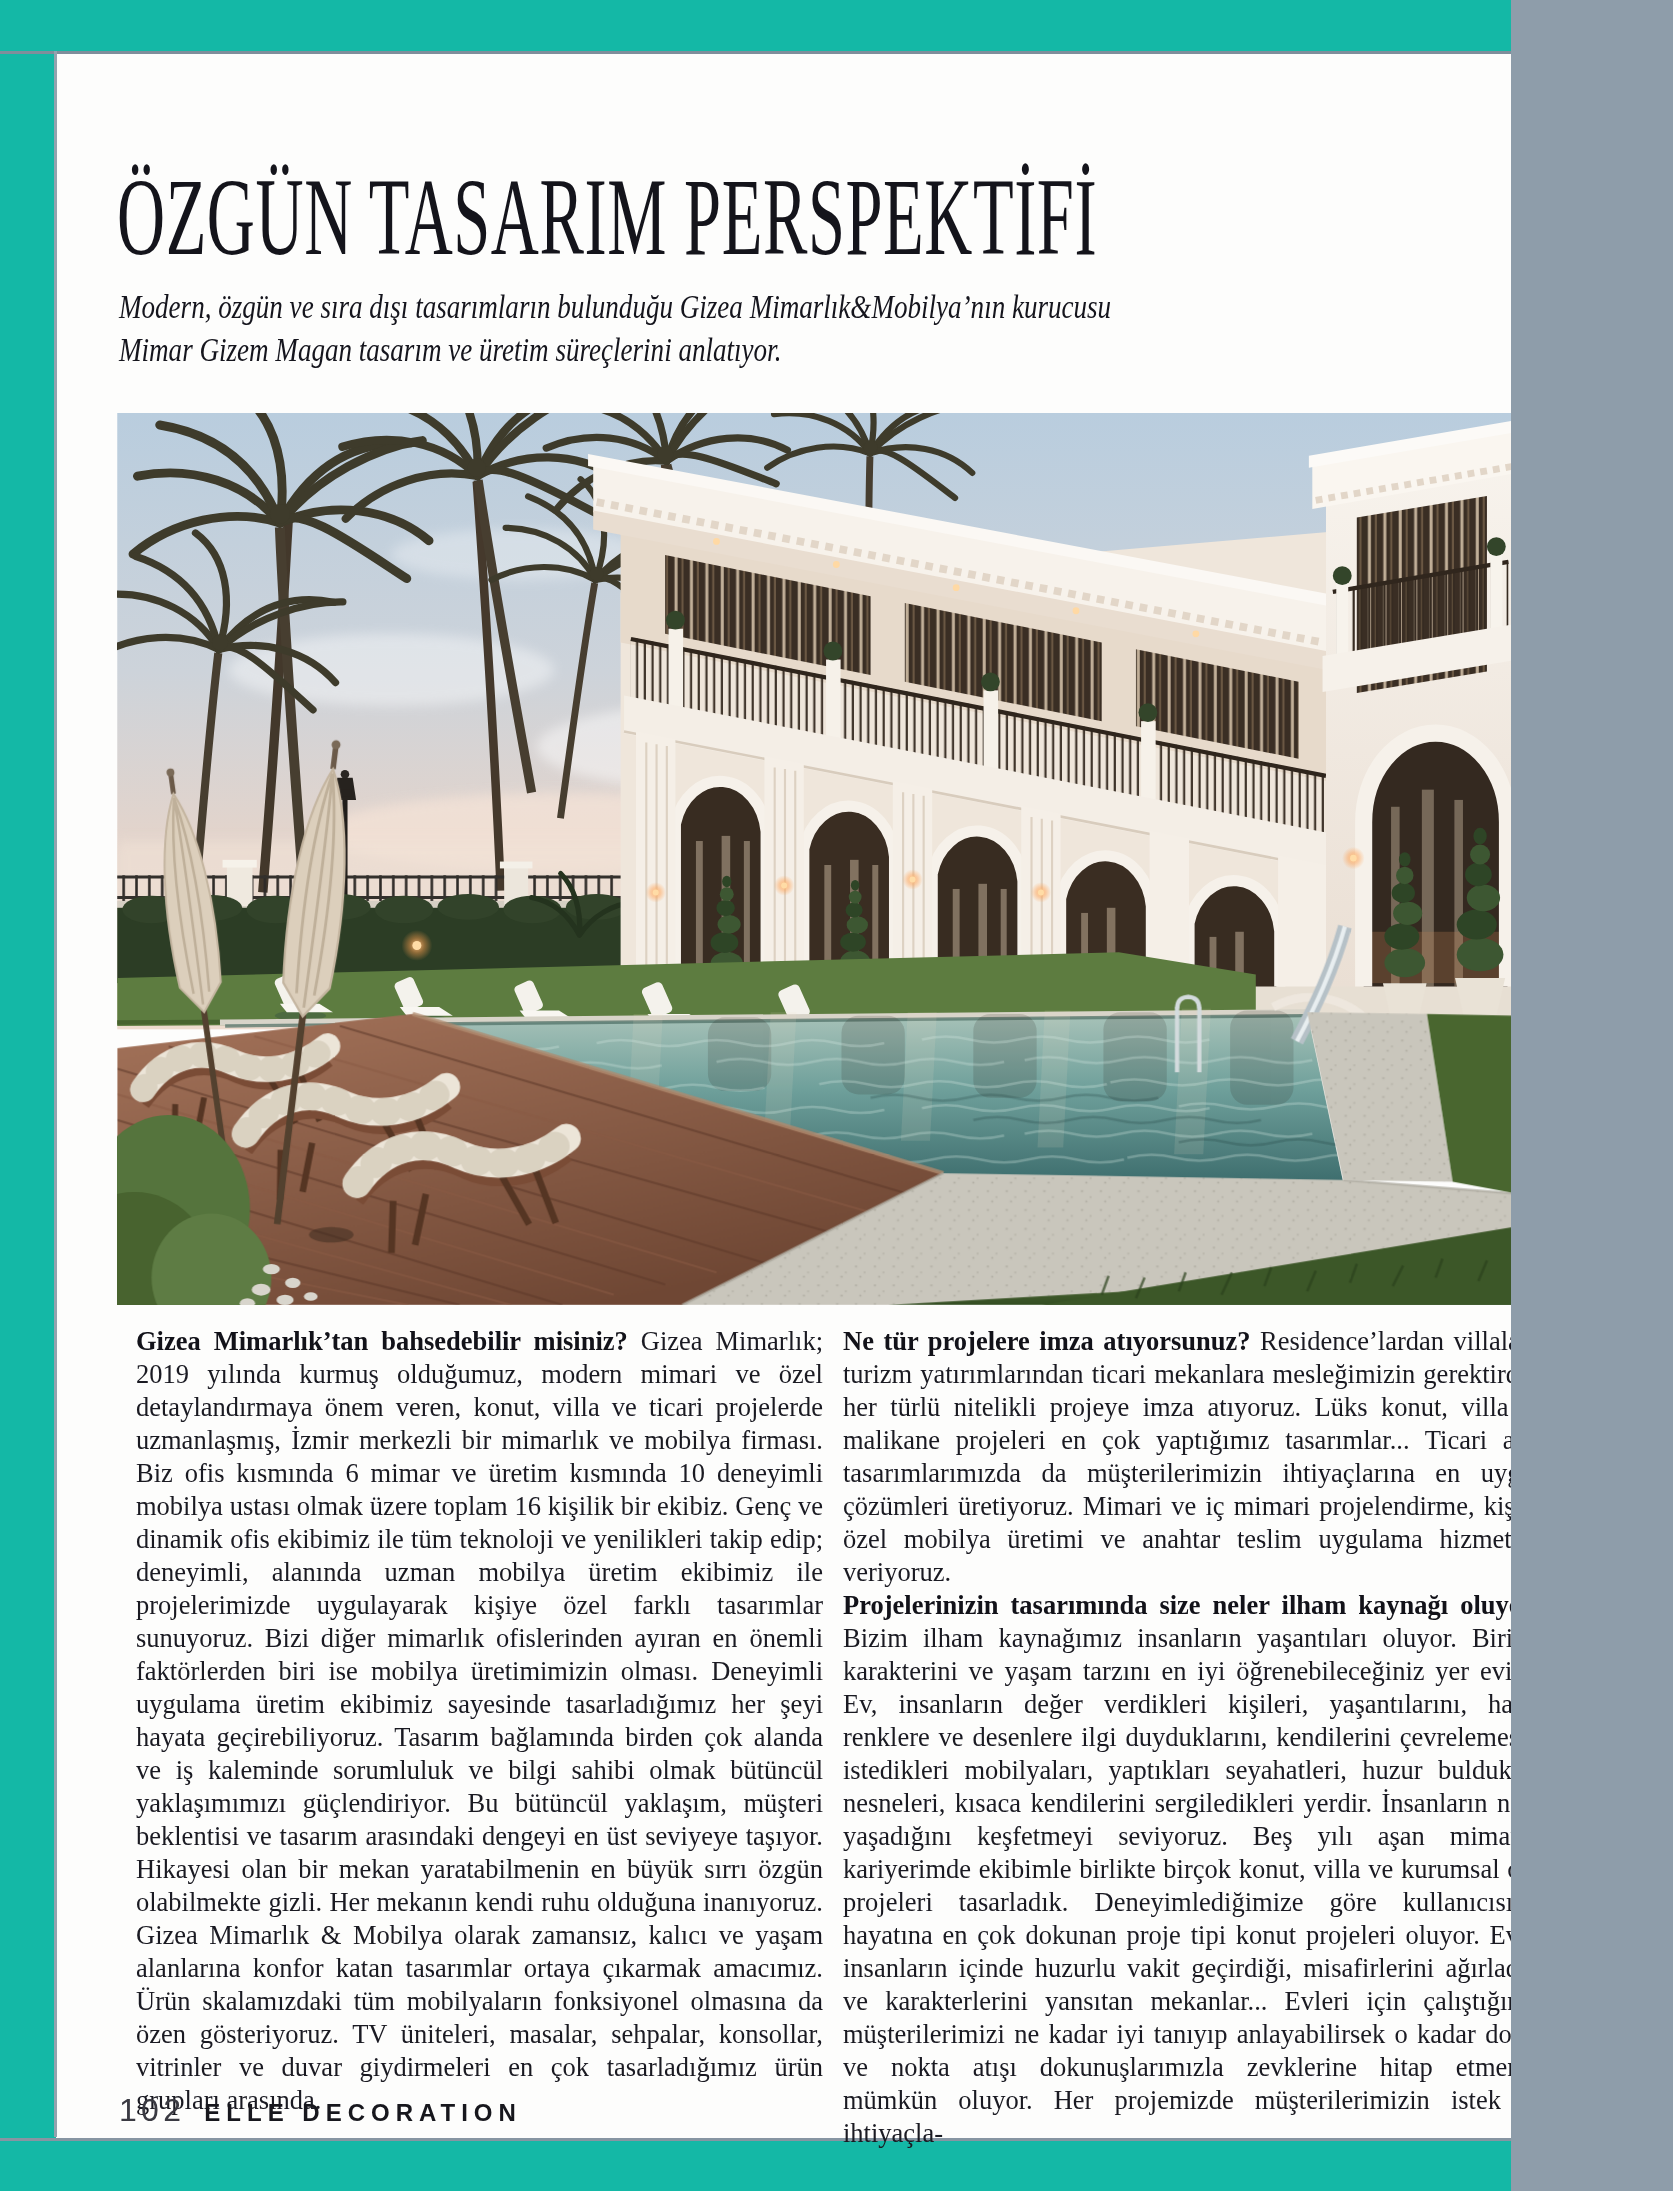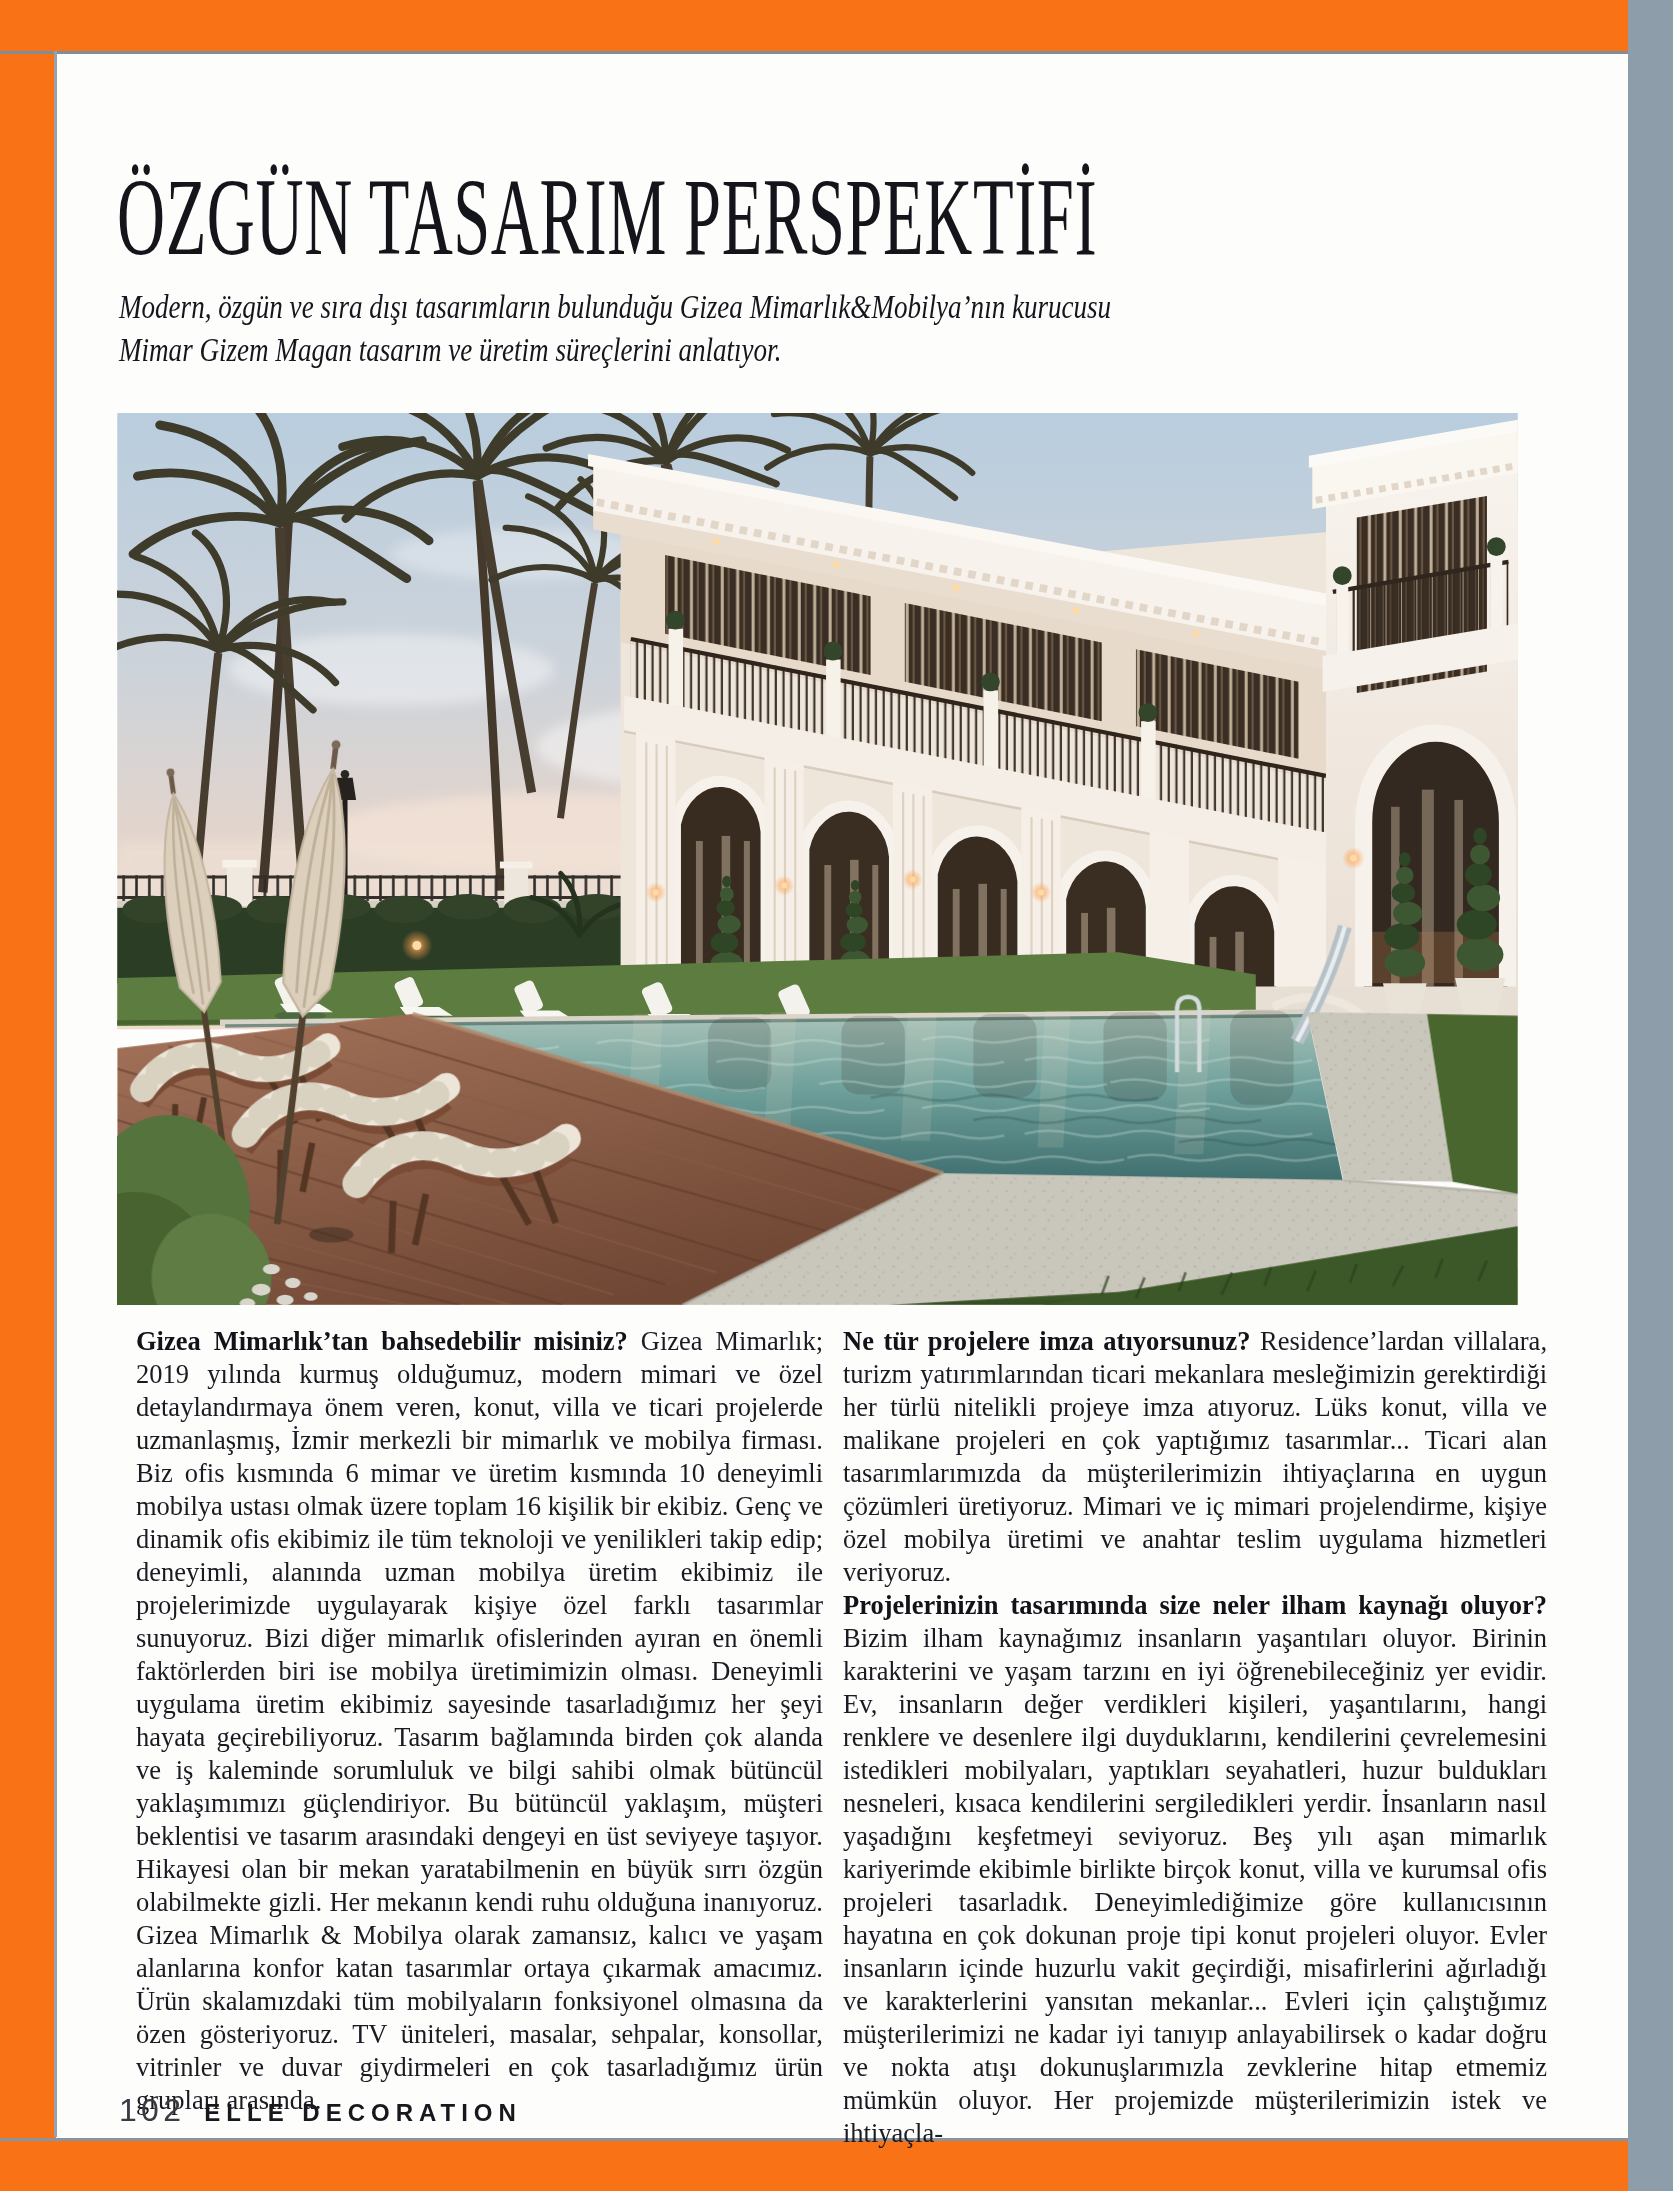--- a/index.html
+++ b/index.html
@@ -1,16 +1,16 @@
 <!DOCTYPE html>
 <html style="font-size:13.7px"><head>
 <meta charset="utf-8">
 <style>
   html,body{margin:0;padding:0;background:#8e9daa;}
-  .canvas{position:relative;width:1628px;height:2192px;background:#f97316;overflow:hidden;
+  .canvas{position:relative;width:1511px;height:2192px;background:#14b8a6;overflow:hidden;
           font-family:"Liberation Serif", serif;color:#17171f;}
   .page{position:absolute;left:56px;top:54px;width:1618px;height:2084px;background:#fdfdfc;}
   .edge-top{position:absolute;left:0;top:51px;width:100%;height:3.4px;background:#7f8e9b;}
   .edge-bottom{position:absolute;left:0;top:2138px;width:100%;height:2.6px;background:#8795a2;}
   .edge-left{position:absolute;left:54px;top:51px;width:2.6px;height:2086px;background:#93a2ae;}
 
   .title{position:absolute;left:117px;top:159px;font-size:111px;line-height:1.05;
          font-weight:400;color:#14141b;letter-spacing:0.9px;white-space:nowrap;
          transform:scaleX(.60);transform-origin:left top;}
   .subtitle{position:absolute;left:119px;top:286px;font-style:italic;font-size:33px;

